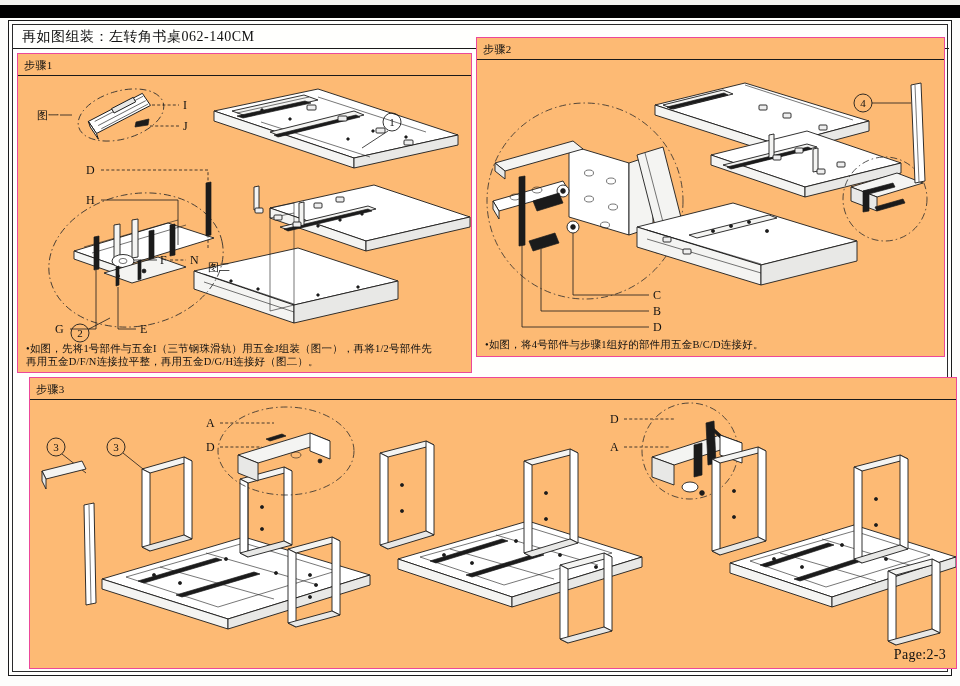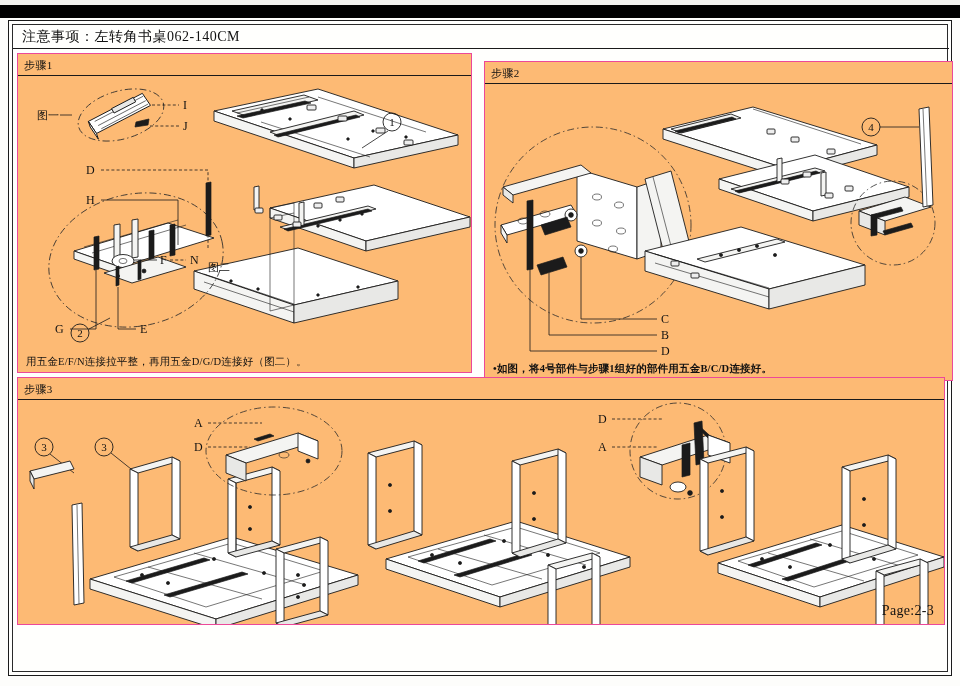--- a/index.html
+++ b/index.html
@@ -54,22 +54,22 @@
     color: #111;
     white-space: nowrap;
   }
   
   .panel {
     position: absolute;
     border: 1px solid #ec4899;
     background: #fdba74;
   }
   .panel-step1 { left: 8px;   top: 32px;  width: 455px; height: 320px; }
-  .panel-step2 { left: 467px; top: 40px;  width: 469px; height: 320px; margin-left: 8px; }
-  .panel-step3 { left: 8px;   top: 356px; width: 928px; height: 248px; padding-left: 48px; }
+  .panel-step2 { left: 467px; top: 16px;  width: 469px; height: 320px; }
+  .panel-step3 { left: 20px;   top: 356px; width: 928px; height: 292px; padding-left: 48px; }
 
   .step-label {
     position: absolute;
     top: 4px; left: 6px;
     font-size: 11px;
     color: #111;
     letter-spacing: .4px;
   }
   .step-divider {
     position: absolute;
@@ -79,21 +79,21 @@
   
   .notes {
     position: absolute;
     font-size: 10.5px;
     line-height: 13px;
     color: #111;
     letter-spacing: .2px;
   }
   .notes div { white-space: nowrap; }
   .notes-s1 { left: 8px; bottom: 4px; width: 445px; }
-  .notes-s2 { left: 8px; bottom: 5px; width: 455px; font-weight: bold; }
+  .notes-s2 { left: 8px; bottom: 5px; width: 455px; }
   .notes-s3 { left: 8px; bottom: 5px; width: 500px; }
 
   .page-no {
     position: absolute;
     right: 10px; bottom: 5px;
     font-size: 14px;
     color: #111;
     letter-spacing: .3px;
   }
   
@@ -132,21 +132,21 @@
 
 <div id="page">
 
   <div class="topbar-shadow"></div>
   <div class="topbar"></div>
 
   <div class="sheet">
     <div class="sheet-inner-line"></div>
 
     <div class="title-row">
-      <span class="title-text">注意事项：左转角书桌062-140CM</span>
+      <span class="title-text">再如图组装：左转角书桌062-140CM</span>
     </div>
 
     <div class="panel panel-step1">
       <span class="step-label">步骤1</span>
       <div class="step-divider"></div>
 
       <div class="canvas">
         <svg width="453" height="297" viewBox="0 0 453 297">
 
           <g>
@@ -286,21 +286,22 @@
             <text class="lbl" x="68" y="99">D</text>
             <polyline points="83,125 160,125 160,170" class="lead"></polyline>
             <text class="lbl" x="68" y="129">H</text>
 
             <polygon points="188,108 193,107 193,160 188,161" class="dk"></polygon>
           </g>
         </svg>
       </div>
 
       <div class="notes notes-s1">
-        <div>用五金E/F/N连接拉平整，再用五金D/G/D连接好（图二）。</div>
+        <div>•如图，先将1号部件与五金I（三节钢珠滑轨）用五金J组装（图一），再将1/2号部件先</div>
+        <div>再用五金D/F/N连接拉平整，再用五金D/G/H连接好（图二）。</div>
       </div>
     </div>
 
     <div class="panel panel-step2">
       <span class="step-label">步骤2</span>
       <div class="step-divider"></div>
 
       <div class="canvas">
         <svg width="467" height="297" viewBox="0 0 467 297">
 

